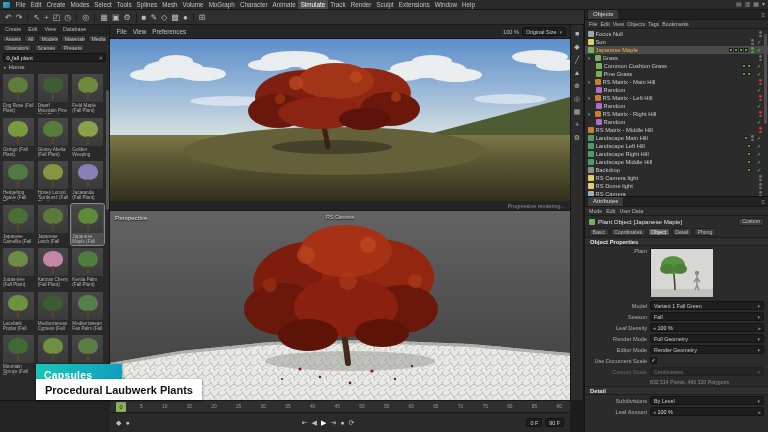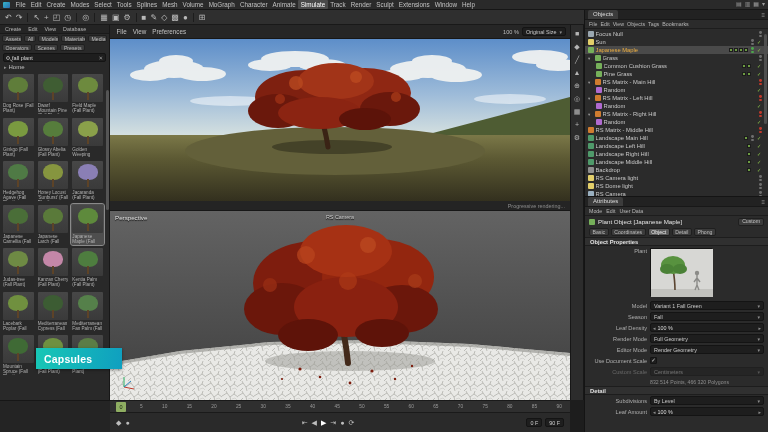--- a/index.html
+++ b/index.html
@@ -106,21 +106,21 @@
   .tick{font-size:4.8px;color:#9a9a9a}
   #playhead{position:absolute;left:6px;top:1px;width:10px;height:10px;background:#8fae62;color:#15200c;font-size:5.5px;display:flex;align-items:center;justify-content:center;border-radius:1px}
   #transport{left:110px;top:412px;width:460px;height:20px;background:#2a2a2a;border-top:1px solid #1a1a1a;display:flex;align-items:center;padding:0 6px;gap:3px}
   .tpico{font-size:7px;color:#bdbdbd;line-height:1}
   .tpico.sel{color:#fff}
   .tgroup{display:flex;gap:4px;align-items:center}
   .tspace{flex:1}
   .tfield{background:#1e1e1e;border:1px solid #141414;border-radius:2px;font-size:5.4px;color:#ccc;padding:0 3px;height:9px;display:flex;align-items:center}
   #blcorner{left:0;top:400px;width:110px;height:32px;background:#242424;border-top:1px solid #161616;position:absolute}
   
-  #badge{position:absolute;left:36px;top:348px;width:86px;height:21px;background:linear-gradient(100deg,#18c7b5,#0f9fc0);color:#fff;font-weight:bold;font-size:10.5px;display:flex;align-items:center;padding-left:8px;letter-spacing:.2px;box-shadow:0 1px 3px rgba(0,0,0,.4)}
+  #badge{position:absolute;left:36px;top:364px;width:86px;height:21px;background:linear-gradient(100deg,#18c7b5,#0f9fc0);color:#fff;font-weight:bold;font-size:10.5px;display:flex;align-items:center;padding-left:8px;letter-spacing:.2px;box-shadow:0 1px 3px rgba(0,0,0,.4)}
   #ovtitle{position:absolute;left:36px;top:379px;height:21px;background:#fff;color:#111;font-weight:bold;font-size:11px;display:inline-flex;align-items:center;padding:0 9px;white-space:nowrap;box-shadow:0 1px 3px rgba(0,0,0,.4)}
 </style>
 </head>
 <body>
 
 <div id="root">
 
   <div id="menubar" class="abs">
     <span id="logo"></span>
     <div id="menu-items">
@@ -972,14 +972,15 @@
         <span class="tpico">⟳</span>
       </div>
     <span class="tspace"></span>
     <span class="tfield">0 F</span>
     <span class="tfield">90 F</span>
   </div>
 
   <div id="blcorner"></div>
 
   <div id="badge">Capsules</div>
+  <div id="ovtitle">Procedural Laubwerk Plants</div>
 
 </div>
 
 </body></html>

